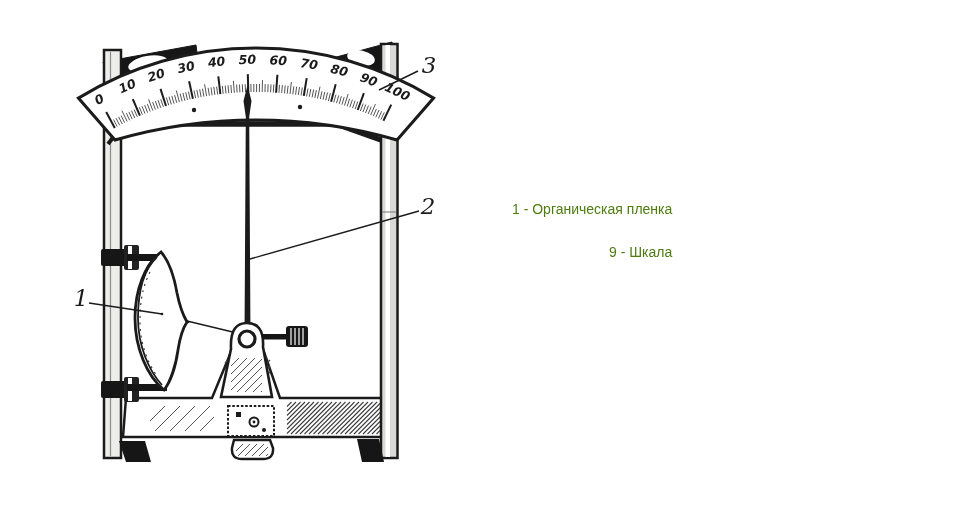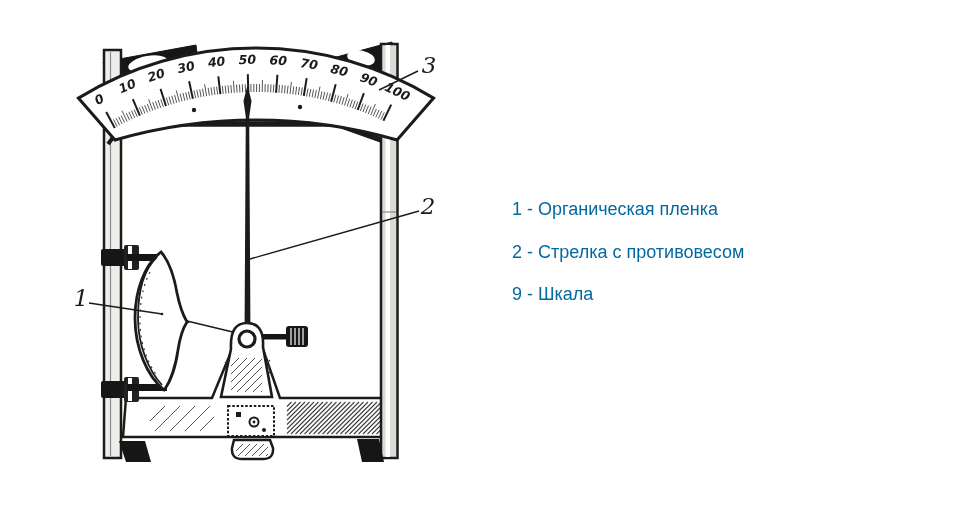--- a/index.html
+++ b/index.html
@@ -1,19 +1,19 @@
 <!DOCTYPE html>
 <html><head>
 <meta charset="utf-8">
 <style>
   html,body{margin:0;padding:0;background:#ffffff;}
   .canvas{position:relative;width:960px;height:520px;background:#ffffff;overflow:hidden;
           font-family:"Liberation Sans", sans-serif;}
   .figure-svg{position:absolute;left:0;top:0;}
-  .legend{position:absolute;left:512px;top:199px;color:#0369a1;font-size:18px;line-height:21px;}
+  .legend{position:absolute;left:512px;top:199px;color:#4d7c0f;font-size:14px;line-height:21px;text-align:right;}
   .legend-item{margin-bottom:21.5px;white-space:nowrap;}
   .scale-num{font:italic bold 12.5px "DejaVu Sans", sans-serif;fill:#1b1b1b;}
   .callout{font:italic 23px "DejaVu Serif", serif;fill:#1b1b1b;}
 </style>
 </head>
 <body>
 
 <div class="canvas">
 
   <svg class="figure-svg" width="520" height="520" viewBox="0 0 520 520">
@@ -273,16 +273,15 @@
     <line x1="419" y1="211" x2="250" y2="259" stroke="#1b1b1b" stroke-width="1.4"></line>
     <line x1="418" y1="71" x2="379" y2="90" stroke="#1b1b1b" stroke-width="1.4"></line>
 
     <text class="callout" x="81" y="306" text-anchor="middle">1</text>
     <text class="callout" x="428" y="214" text-anchor="middle">2</text>
     <text class="callout" x="429" y="73" text-anchor="middle">3</text>
   </svg>
 
   <div class="legend">
     <div class="legend-item">1 - Органическая пленка</div>
-    <div class="legend-item">2 - Стрелка с противовесом</div>
     <div class="legend-item">9 - Шкала</div>
   </div>
 </div>
 
 </body></html>

